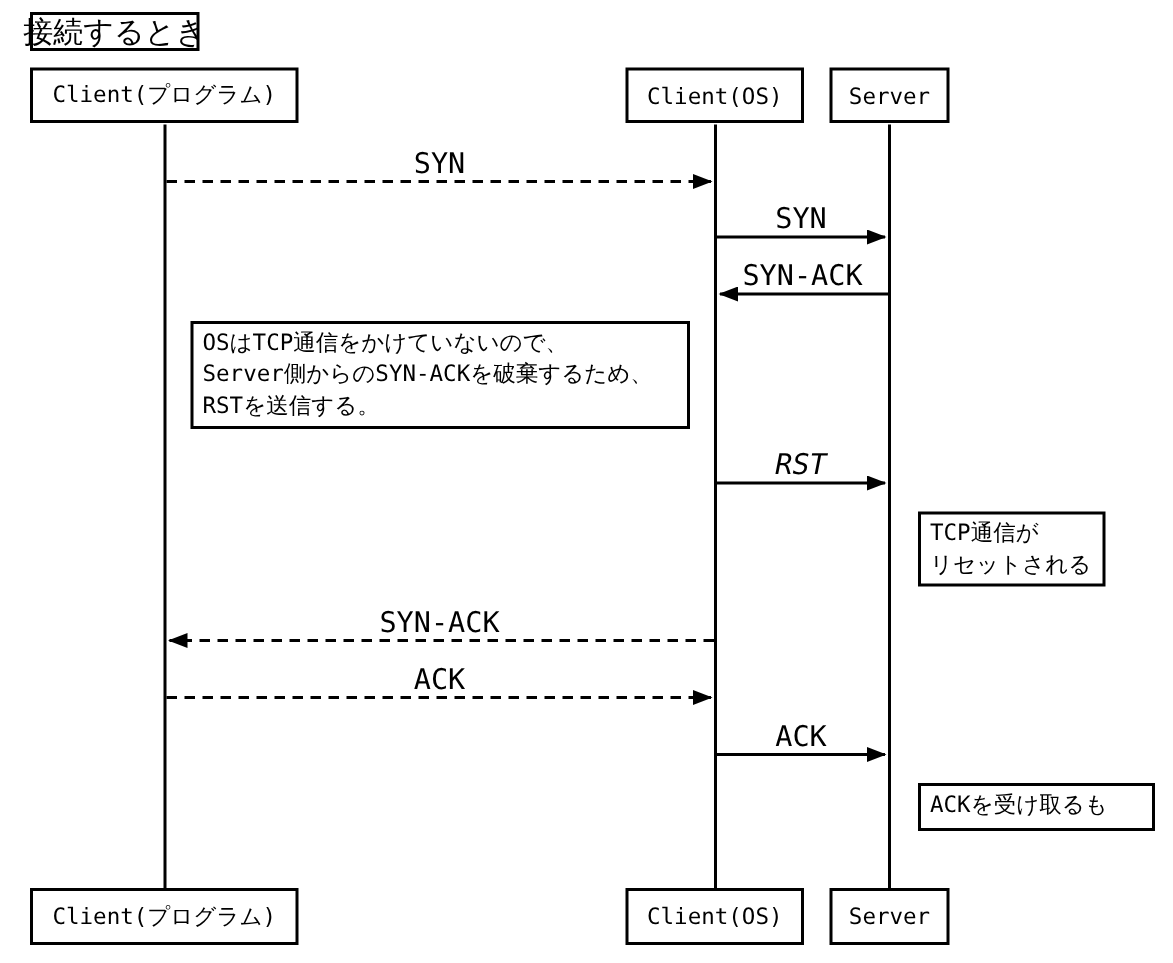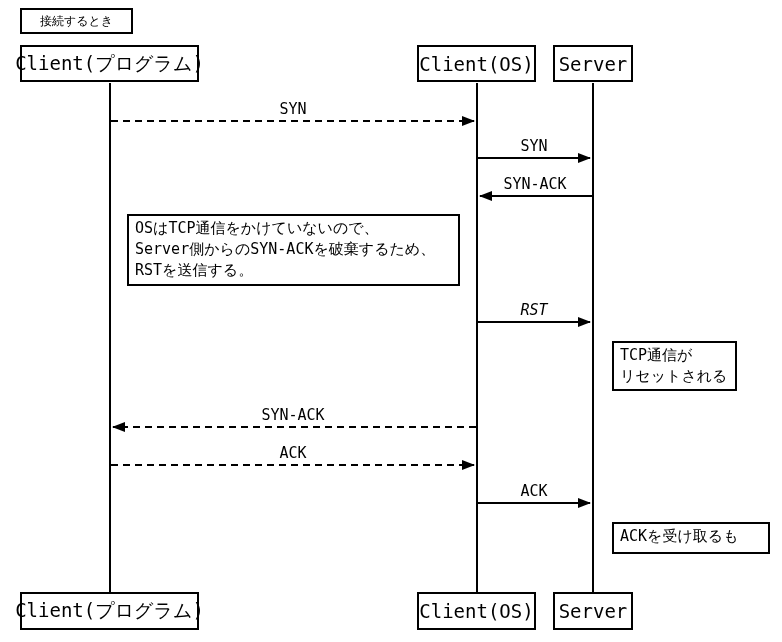--- a/index.html
+++ b/index.html
@@ -26,29 +26,29 @@
   svg.wires marker path { fill: #000000; }
 
   .box {
     position: absolute;
     box-sizing: border-box;
     border: 2px solid #000000;
     background: #ffffff;
     display: flex;
     align-items: center;
     justify-content: center;
-    font-size: 19px;
+    font-size: 15px;
     white-space: nowrap;
   }
-  .title-box { font-size: 12px; }
+  .title-box { font-size: 20px; }
 
   .msg-label {
     position: absolute;
     transform: translateX(-50%);
-    font-size: 15px;
+    font-size: 19px;
     line-height: 18px;
     white-space: nowrap;
     text-align: center;
   }
 
   .note {
     position: absolute;
     box-sizing: border-box;
     border: 2px solid #000000;
     background: #ffffff;

